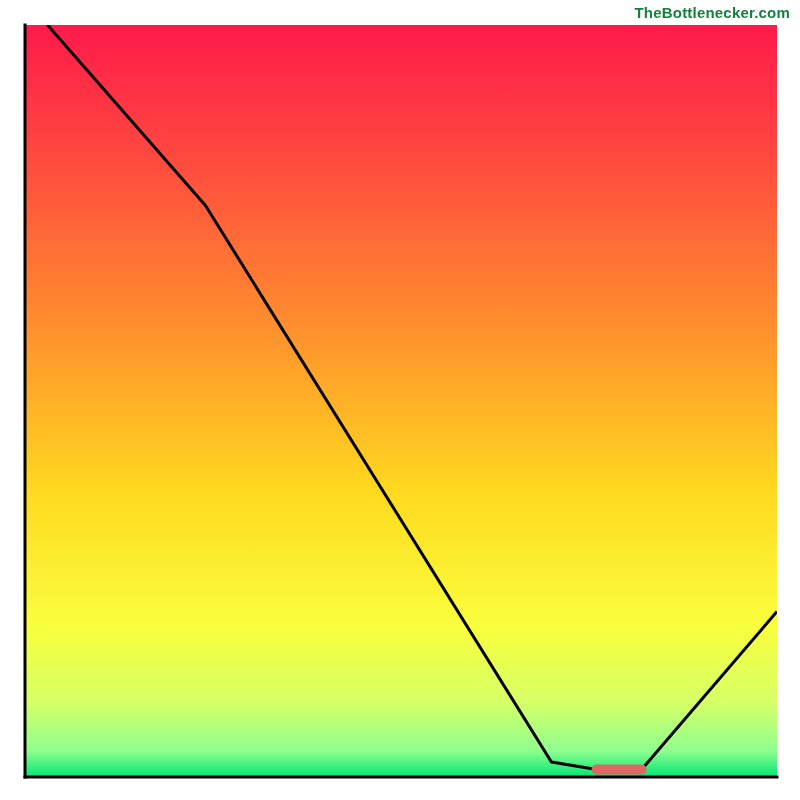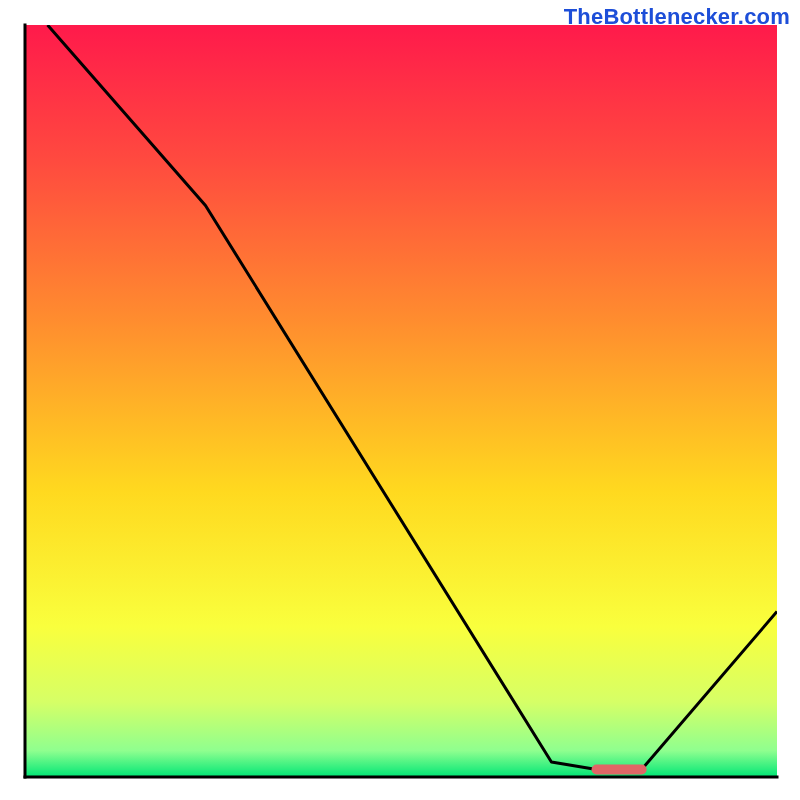--- a/index.html
+++ b/index.html
@@ -12,23 +12,23 @@
   }
   .chart-container {
     position: relative;
     width: 800px;
     height: 800px;
   }
   .watermark {
     position: absolute;
     top: 4px;
     right: 10px;
-    font-size: 22px;
+    font-size: 15px;
     font-weight: bold;
-    color: #1d4ed8;
+    color: #15803d;
     z-index: 10;
     letter-spacing: 0.2px;
   }
   svg.plot {
     position: absolute;
     left: 0;
     top: 0;
   }
 </style>
 </head>

